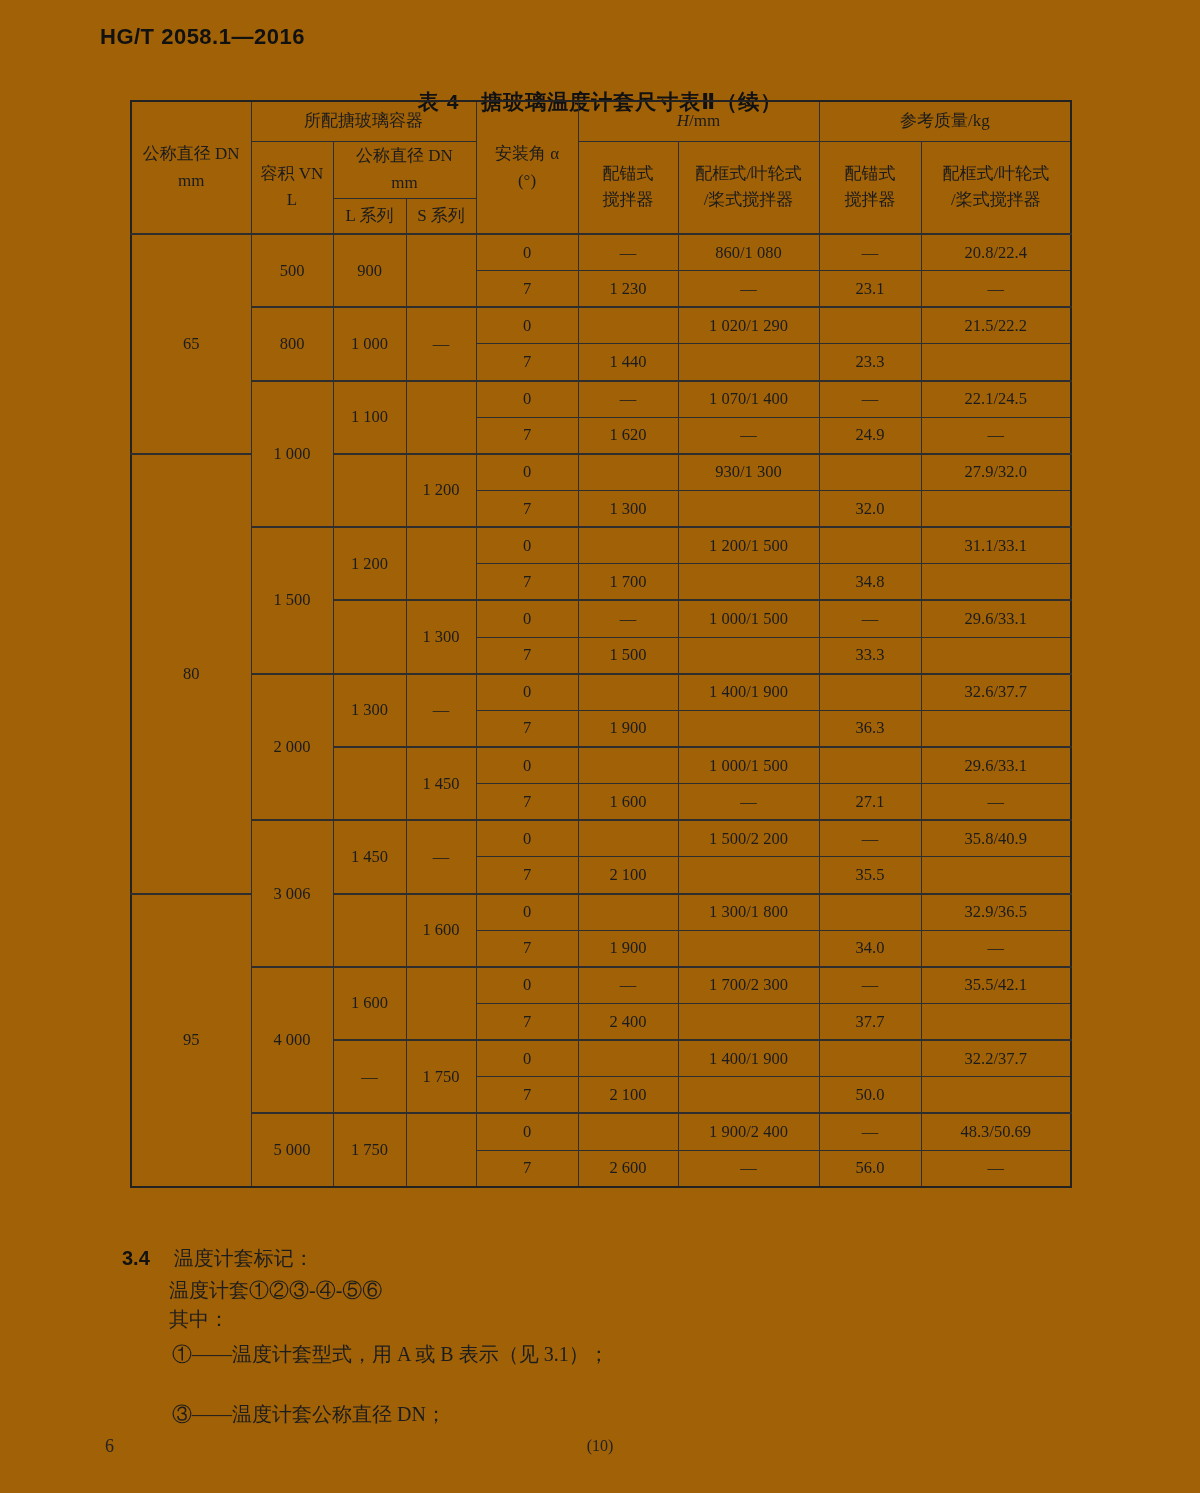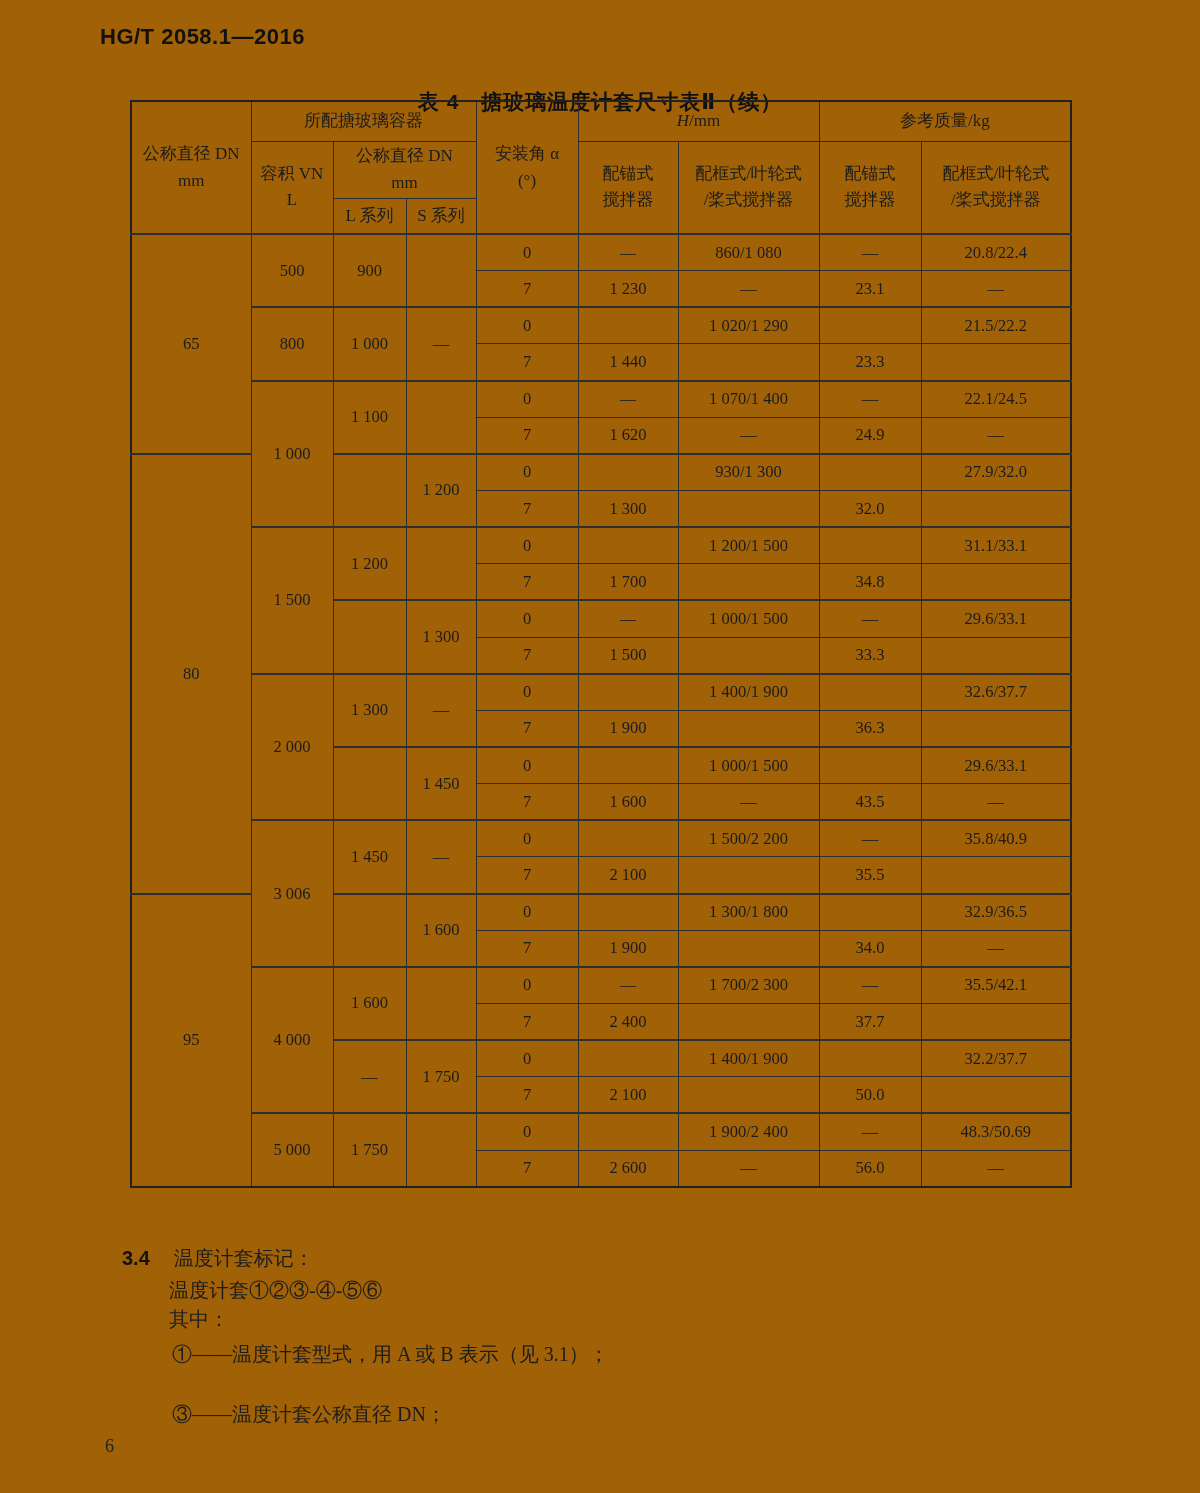--- a/index.html
+++ b/index.html
@@ -232,21 +232,21 @@
           <td>0</td>
           <td></td>
           <td>1 000/1 500</td>
           <td></td>
           <td>29.6/33.1</td>
         </tr>
         <tr>
           <td>7</td>
           <td>1 600</td>
           <td class="dash">—</td>
-          <td>43.5</td>
+          <td>27.1</td>
           <td class="dash">—</td>
         </tr>
         <tr class="group-start">
           <td rowspan="4">3 006</td>
           <td rowspan="2">1 450</td>
           <td rowspan="2" class="dash">—</td>
           <td>0</td>
           <td></td>
           <td>1 500/2 200</td>
           <td class="dash">—</td>
@@ -336,14 +336,15 @@
 
   <div class="notes-line" style="left:169px;top:1306px;">其中：</div>
 
   <div class="notes-line" style="left:172px;top:1341px;">①——温度计套型式，用 A 或 B 表示（见 3.1）；</div>
 
 
   <div class="notes-line" style="left:172px;top:1401px;">③——温度计套公称直径 DN；</div>
 
   <div class="footer-page" style="left:105px;top:1436px;">6</div>
 
+  <div class="footer-center" style="top:1437px;">(10)</div>
 
 </div>
 
 </body></html>

